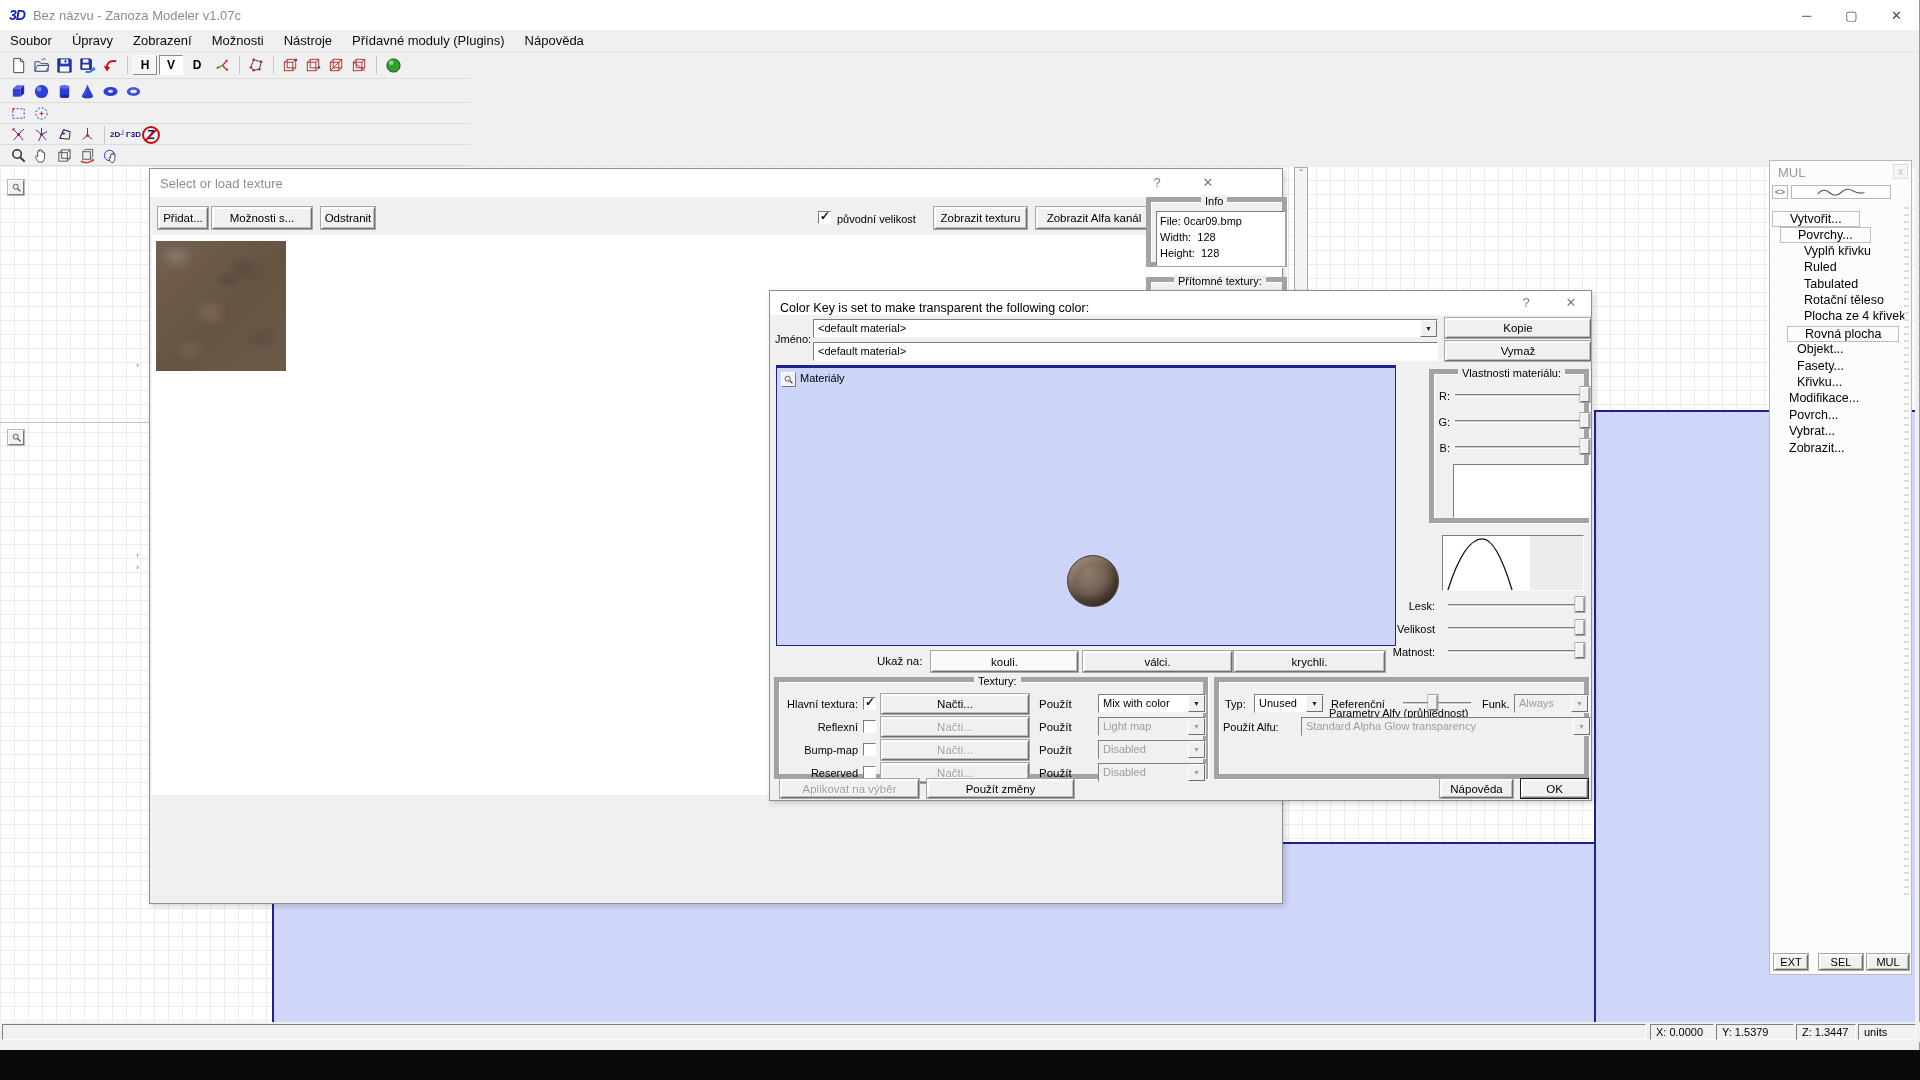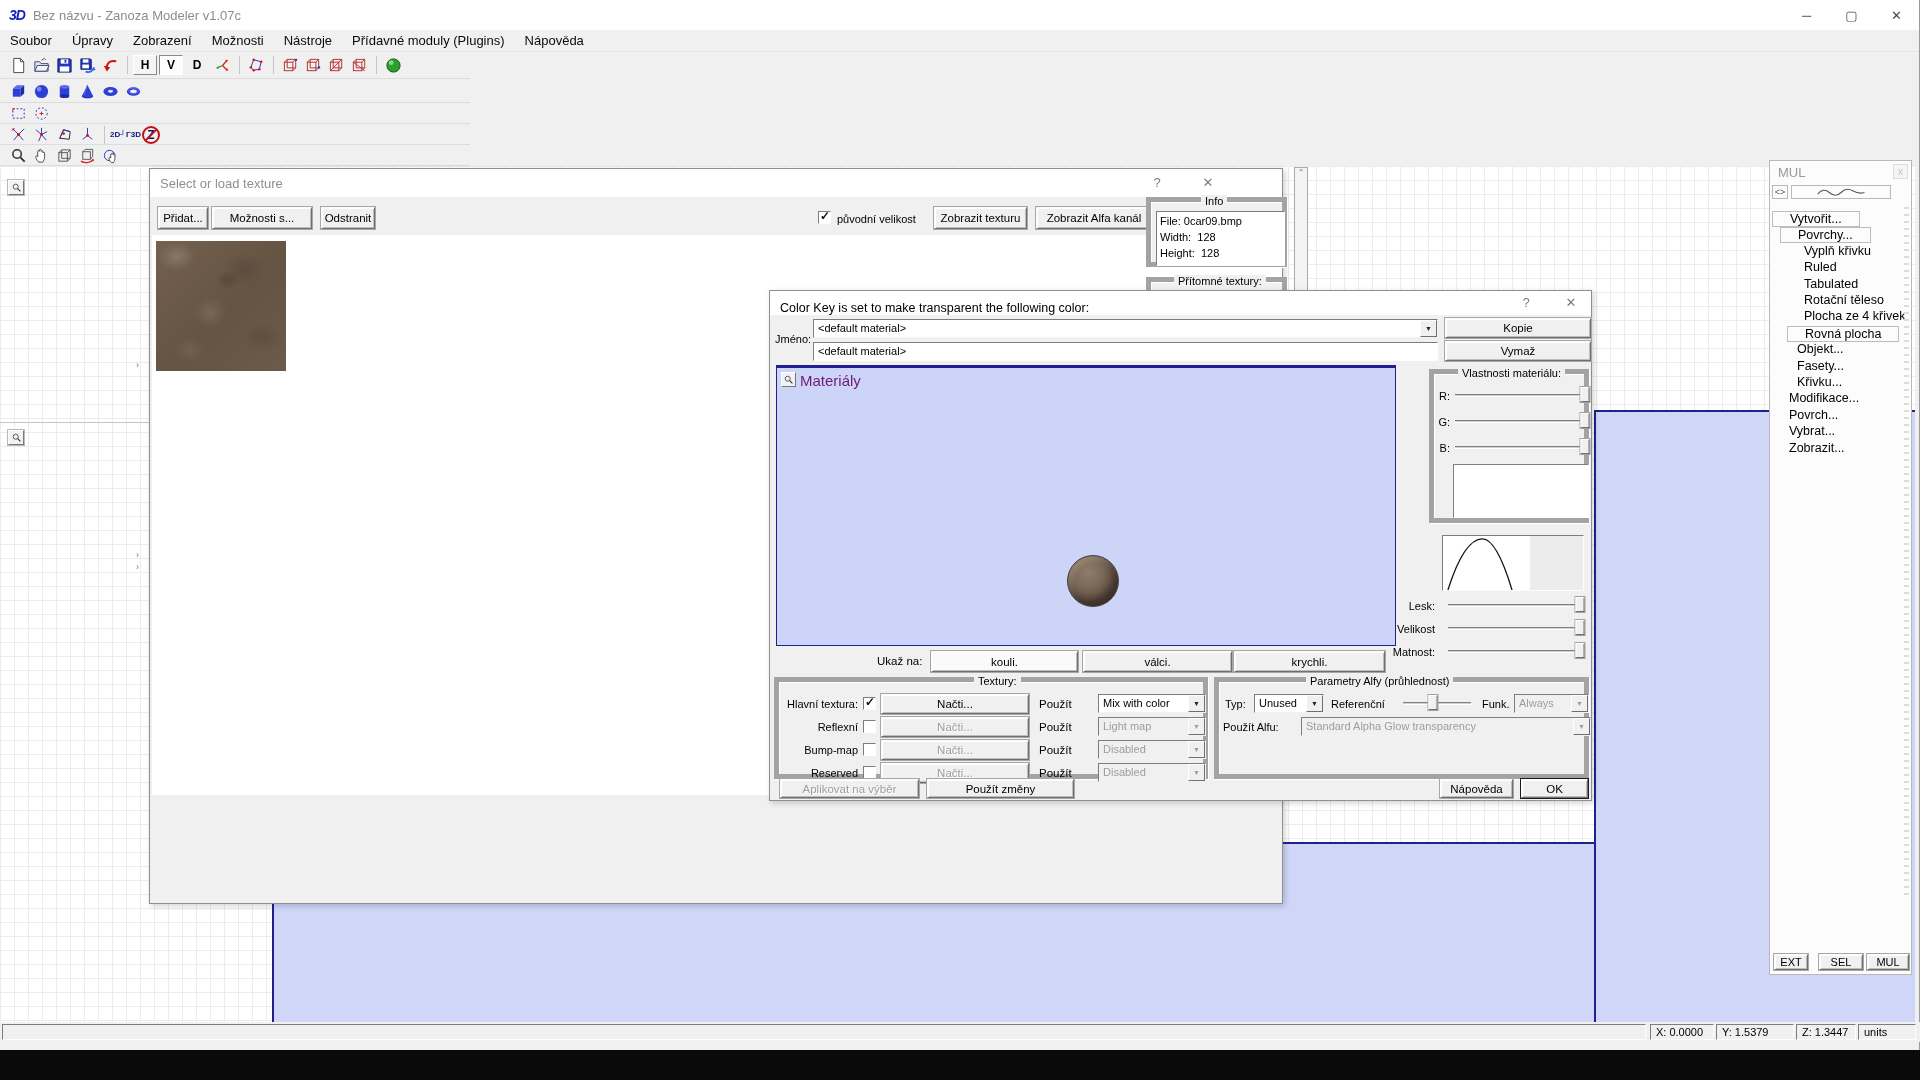--- a/index.html
+++ b/index.html
@@ -109,21 +109,21 @@
   #ckDialog .dtitle { height:24px;align-items:flex-end; }
   #matPanel { position:absolute; left:6px; top:74px; width:620px; height:281px; background:#ccd4f7;
     border:1px solid #20208e; border-top-width:3px; }
   #matSphere { position:absolute; left:290px; top:187px; width:52px; height:52px; border-radius:50%;
     background:radial-gradient(circle at 40% 34%, #8f7c6b, #6f5d4f 52%, #4d4036 90%);
     border:1px solid #4a3f35;
     box-shadow:inset -5px -7px 9px rgba(25,18,12,.5), inset 3px 4px 5px rgba(255,242,225,.2); }
   #matZoomBtn { position:absolute; left:4px; top:4px; width:15px; height:15px; background:#f2f2f2;
     border:1px solid; border-color:#fff #777 #777 #fff; display:flex; align-items:center; justify-content:center; }
   #matZoomBtn svg { width:11px; height:11px; }
-  #matLabel { position:absolute; left:23px; top:4px; font-size:15px; color:#701a75; }
+  #matLabel { position:absolute; left:23px; top:4px; font-size:11px; color:#000000; }
   #curveBox { position:absolute; left:672px; top:244px; width:142px; height:56px; background:#ececec;
     border:1px solid; border-color:#7d7d7d #fdfdfd #fdfdfd #7d7d7d; }
   #curveWhite { position:absolute; left:0; top:0; width:62%; height:100%; background:#fff; }
   #curveBox svg { position:absolute; inset:0; width:100%; height:100%; }
   #whiteBox { position:absolute; left:19px; top:90px; width:136px; height:54px; background:#fff;
     border:1px solid; border-color:#7d7d7d #fdfdfd #fdfdfd #7d7d7d; }
 
   
   #sidePanel { position:absolute; left:1769px; top:160px; width:143px; height:815px; background:#fcfcfc;
     border:1px solid #b9b9b9; z-index:6; }
@@ -590,21 +590,21 @@
           <div class="btn dis" style="left: 102px; top: 81px; width: 148px; height: 20px;">Načti...</div>
           <div class="lbl" style="left: 260px; top: 85px; font-size: 11.5px;">Použít</div>
           <div class="dd dis" style="left: 319px; top: 81px; width: 108px;">
             <span class="val">Disabled</span>
             <span class="arr">▼</span>
           </div>
         </div>
     </div>
 
     <div class="group" style="left:444px; top:386px; width:375px; height:102px;">
-      <span class="glabel" style="left:87px;">Parametry Alfy (průhlednost)</span>
+      <span class="glabel" style="left:106px;margin-top:32px;">Parametry Alfy (průhlednost)</span>
       <div class="lbl" style="left:6px; top:16px;">Typ:</div>
       <div class="dd" style="left:35px; top:12px; width:70px;">
         <span class="val">Unused</span>
         <span class="arr">▼</span>
       </div>
       <div class="lbl" style="left:112px; top:16px;">Referenční</div>
       <div class="slider" style="left:182px; top:13px; width:72px;">
         <div class="track"></div>
           <div class="thumb" style="left:45%;"></div>
       </div>

